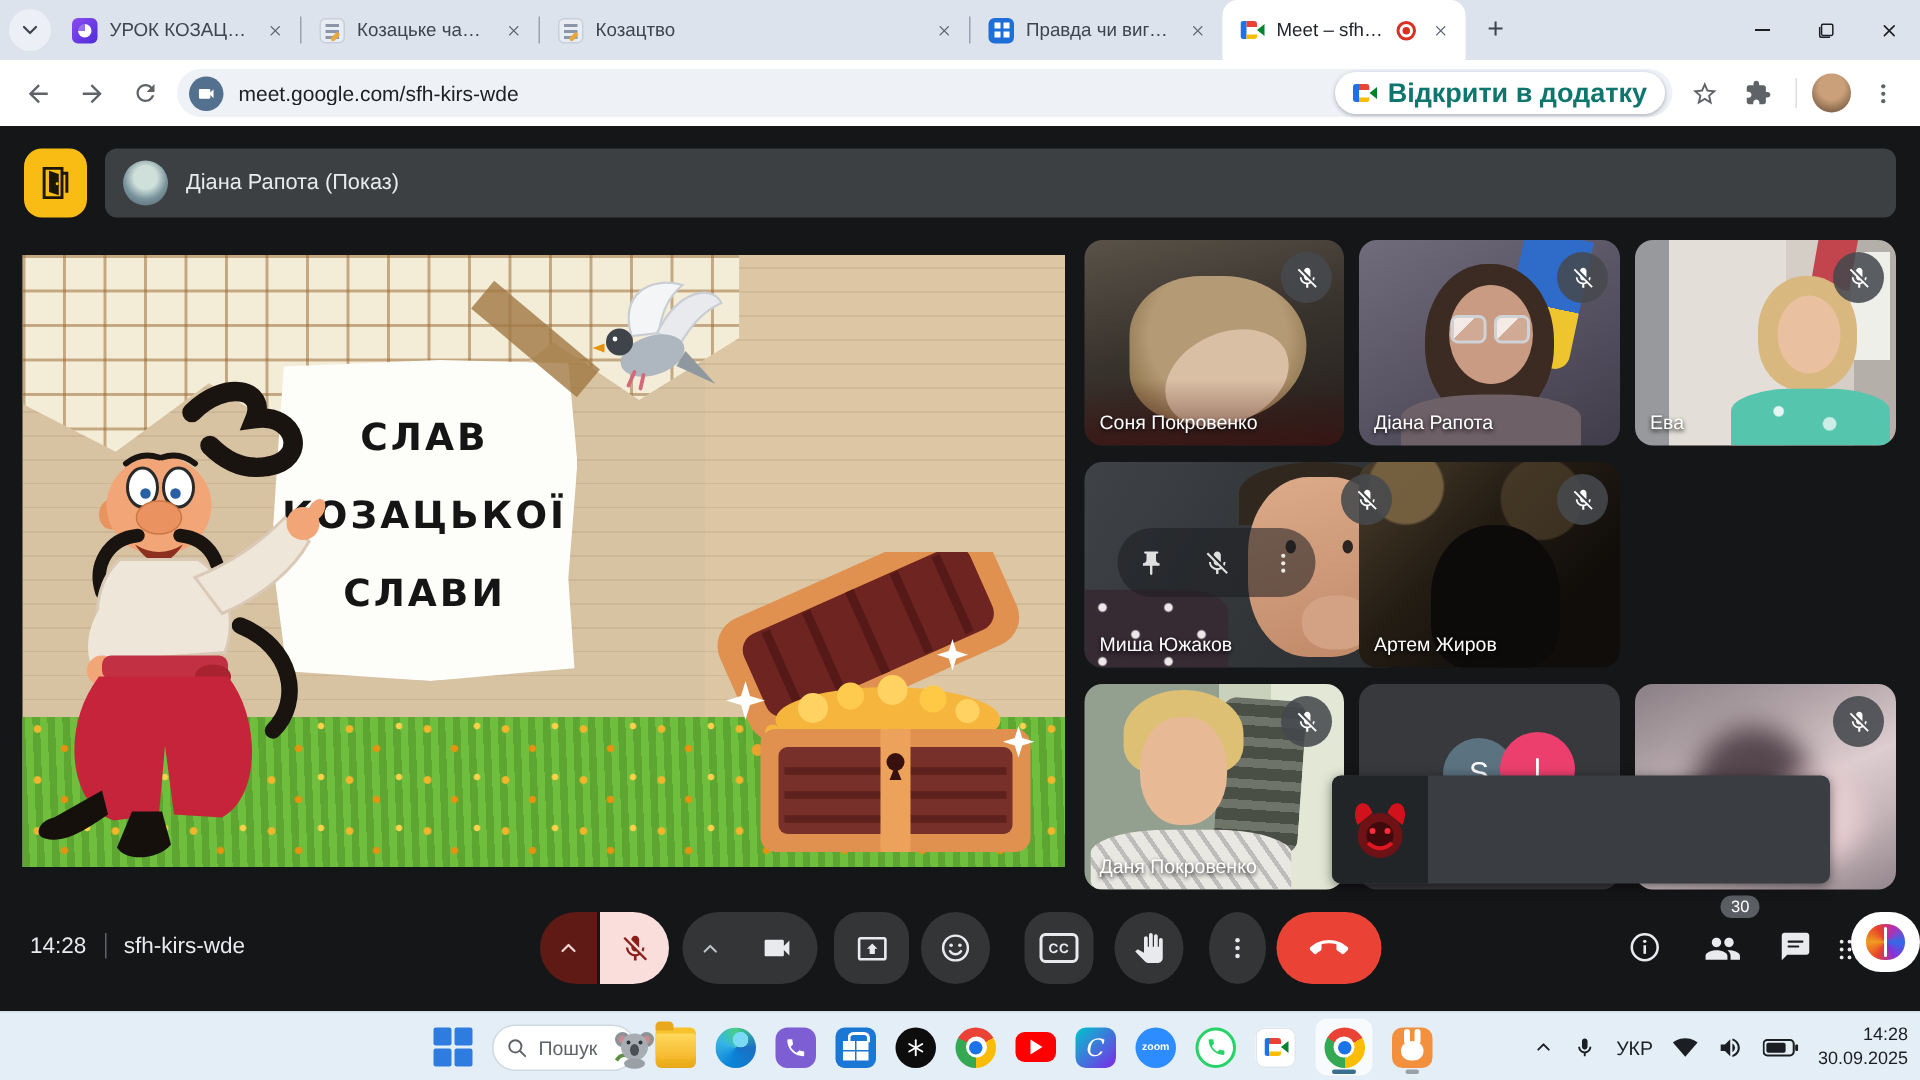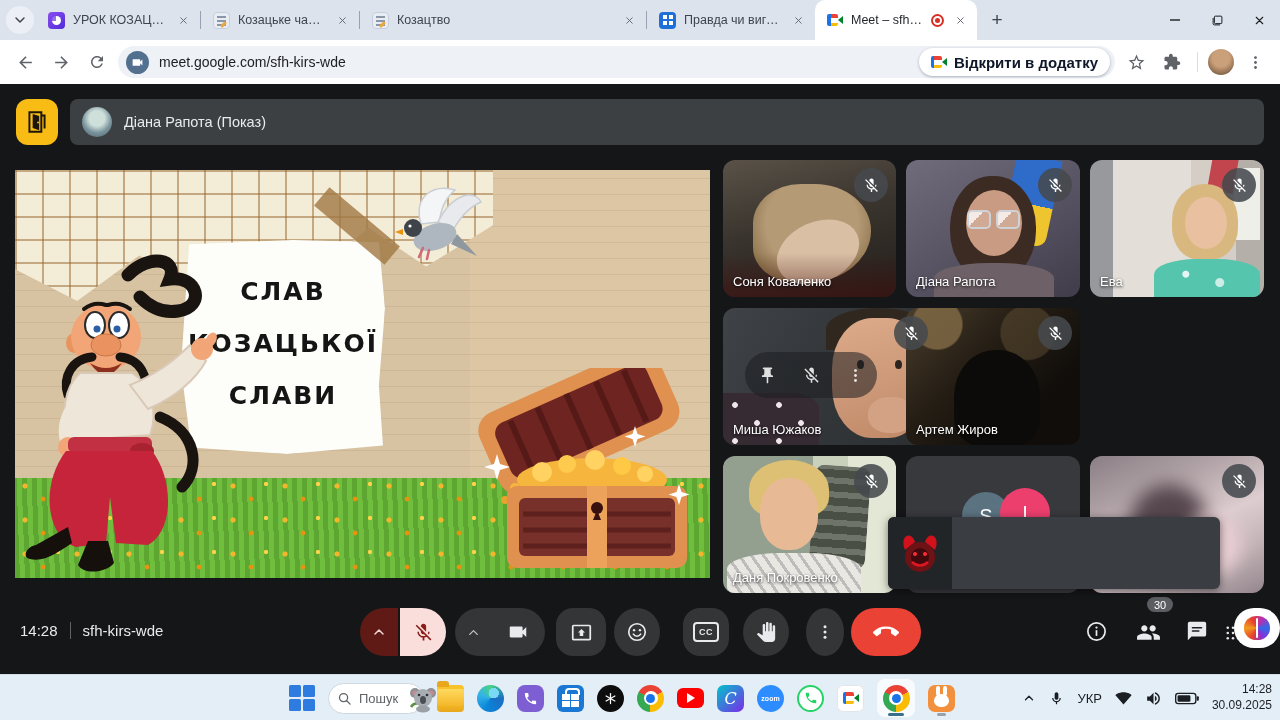--- a/index.html
+++ b/index.html
@@ -36,21 +36,21 @@
 
   
   .addressbar{position:absolute;left:0;top:40px;width:1280px;height:44px;background:#fff;
     display:flex;align-items:center;gap:6px;padding:0 10px;box-sizing:border-box;}
   .navbtn{width:30px;height:30px;display:grid;place-items:center;color:#5f6368;}
   .urlpill{flex:1;height:32px;background:#eef1f6;border-radius:16px;display:flex;align-items:center;
     gap:10px;padding:0 5px 0 8px;min-width:0;}
   .meetbadge{width:23px;height:23px;border-radius:50%;background:#53718f;display:grid;place-items:center;color:#fff;flex:0 0 23px;}
   .urltext{font-size:14px;color:#202124;flex:1;white-space:nowrap;overflow:hidden;}
   .openapp{height:28px;border-radius:14px;background:#fff;box-shadow:0 1px 3px rgba(40,50,70,.35);
-    display:flex;align-items:center;gap:7px;padding:0 12px;font-size:15px;font-weight:700;color:#0f172a;white-space:nowrap;}
+    display:flex;align-items:center;gap:7px;padding:0 12px;font-size:18px;font-weight:700;color:#0f766e;white-space:nowrap;}
   .meetlogo{width:16px;height:16px;position:relative;flex:0 0 16px;}
   .meetlogo .b{position:absolute;left:0;top:2px;width:11px;height:12px;border-radius:2px;background:#fff;overflow:hidden;}
   .meetlogo .b i{position:absolute;display:block;}
   .meetlogo .l{left:0;top:0;width:3.5px;height:12px;background:#1a73e8;}
   .meetlogo .t{left:3.5px;top:0;width:7.5px;height:3.5px;background:#ea4335;}
   .meetlogo .bt{left:3.5px;bottom:0;width:7.5px;height:3.5px;background:#fbbc04;}
   .meetlogo .f{position:absolute;right:0;top:4px;width:0;height:0;border:4px solid transparent;border-right:5px solid #00832d;border-left:0;}
   .abar-icon{width:30px;height:30px;display:grid;place-items:center;color:#5f6368;}
   .abar-sep{width:1px;height:20px;background:#dadce0;margin:0 4px;}
   .profile{width:26px;height:26px;border-radius:50%;background:radial-gradient(circle at 50% 35%,#caa07a 0 40%,#8a6a4e 75%,#5e4834);}
@@ -599,21 +599,21 @@
 
     <div class="tile t1" style="left:723px;top:76px;width:173px;height:137px">
       <div class="s hair"></div>
       <div class="s hand"></div>
       <div class="s shade"></div>
       <div class="micbadge">
           <svg class="ic" width="17" height="17">
             <use href="#i-micoff"></use>
           </svg>
         </div>
-      <div class="nlabel">Соня Коваленко</div>
+      <div class="nlabel">Соня Покровенко</div>
     </div>
     <div class="tile t2" style="left:906px;top:76px;width:174px;height:137px">
       <div class="s flag"></div>
       <div class="s hair"></div>
       <div class="s face"></div>
       <div class="s glasses">
           <i></i>
           <i></i>
         </div>
       <div class="s torso"></div>

